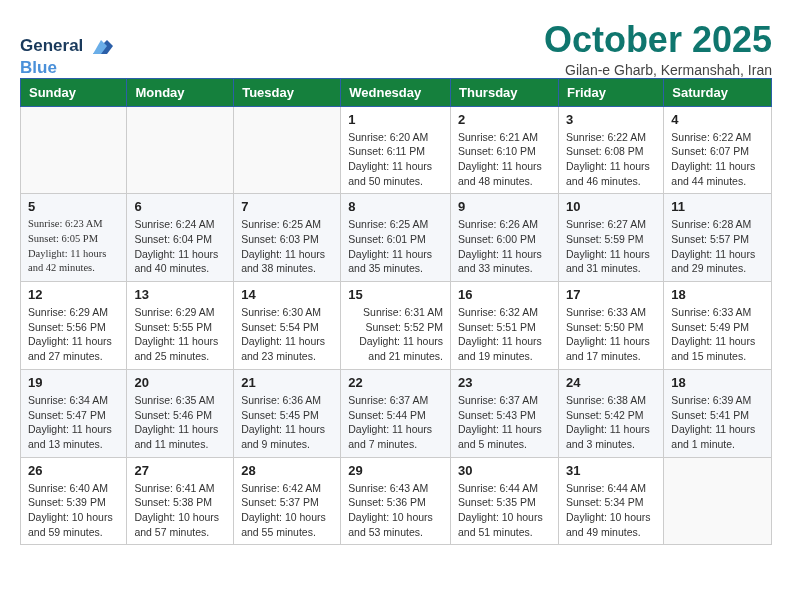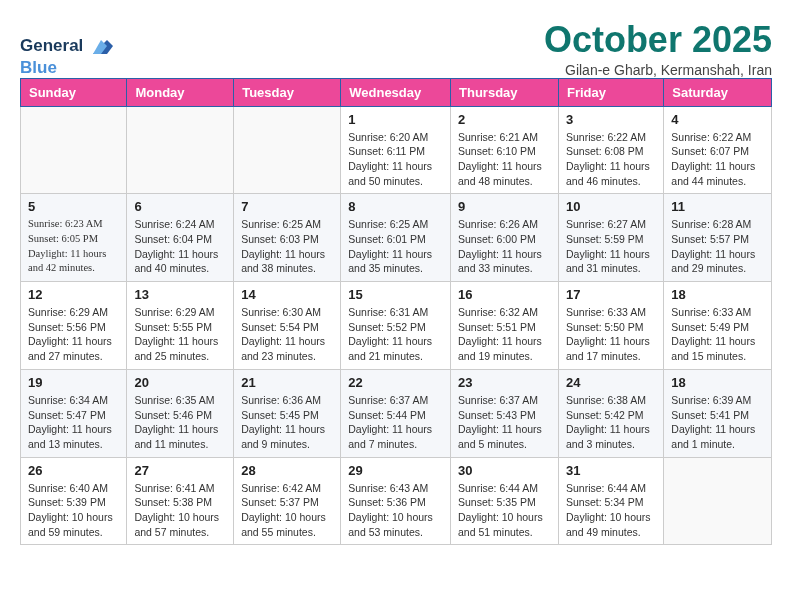--- a/index.html
+++ b/index.html
@@ -9,21 +9,21 @@
       width: 792px;
       min-height: 612px;
       padding: 20px;
     }
     .calendar {
       width: 100%;
       border-collapse: collapse;
       border: 1px solid #ccc;
     }
     .calendar th {
-      background-color: #ec4899;
+      background-color: #15803d;
       color: #fff;
       text-align: left;
       padding: 6px 8px;
       font-size: 13px;
       border: 1px solid #2b5fa8;
     }
     .calendar td {
       vertical-align: top;
       padding: 5px 7px;
       border: 1px solid #ccc;
@@ -191,21 +191,21 @@
         </td>
         <td>
           <span class="day-number">14</span>
           <div class="day-info" style="white-space: pre-line;">Sunrise: 6:30 AM
 Sunset: 5:54 PM
 Daylight: 11 hours
 and 23 minutes.</div>
         </td>
         <td>
           <span class="day-number">15</span>
-          <div class="day-info" style="white-space: pre-line;">Sunrise: 6:31 AM
+          <div class="day-info" style="white-space: pre-line; text-align: right;">Sunrise: 6:31 AM
 Sunset: 5:52 PM
 Daylight: 11 hours
 and 21 minutes.</div>
         </td>
         <td>
           <span class="day-number">16</span>
           <div class="day-info" style="white-space: pre-line;">Sunrise: 6:32 AM
 Sunset: 5:51 PM
 Daylight: 11 hours
 and 19 minutes.</div>

